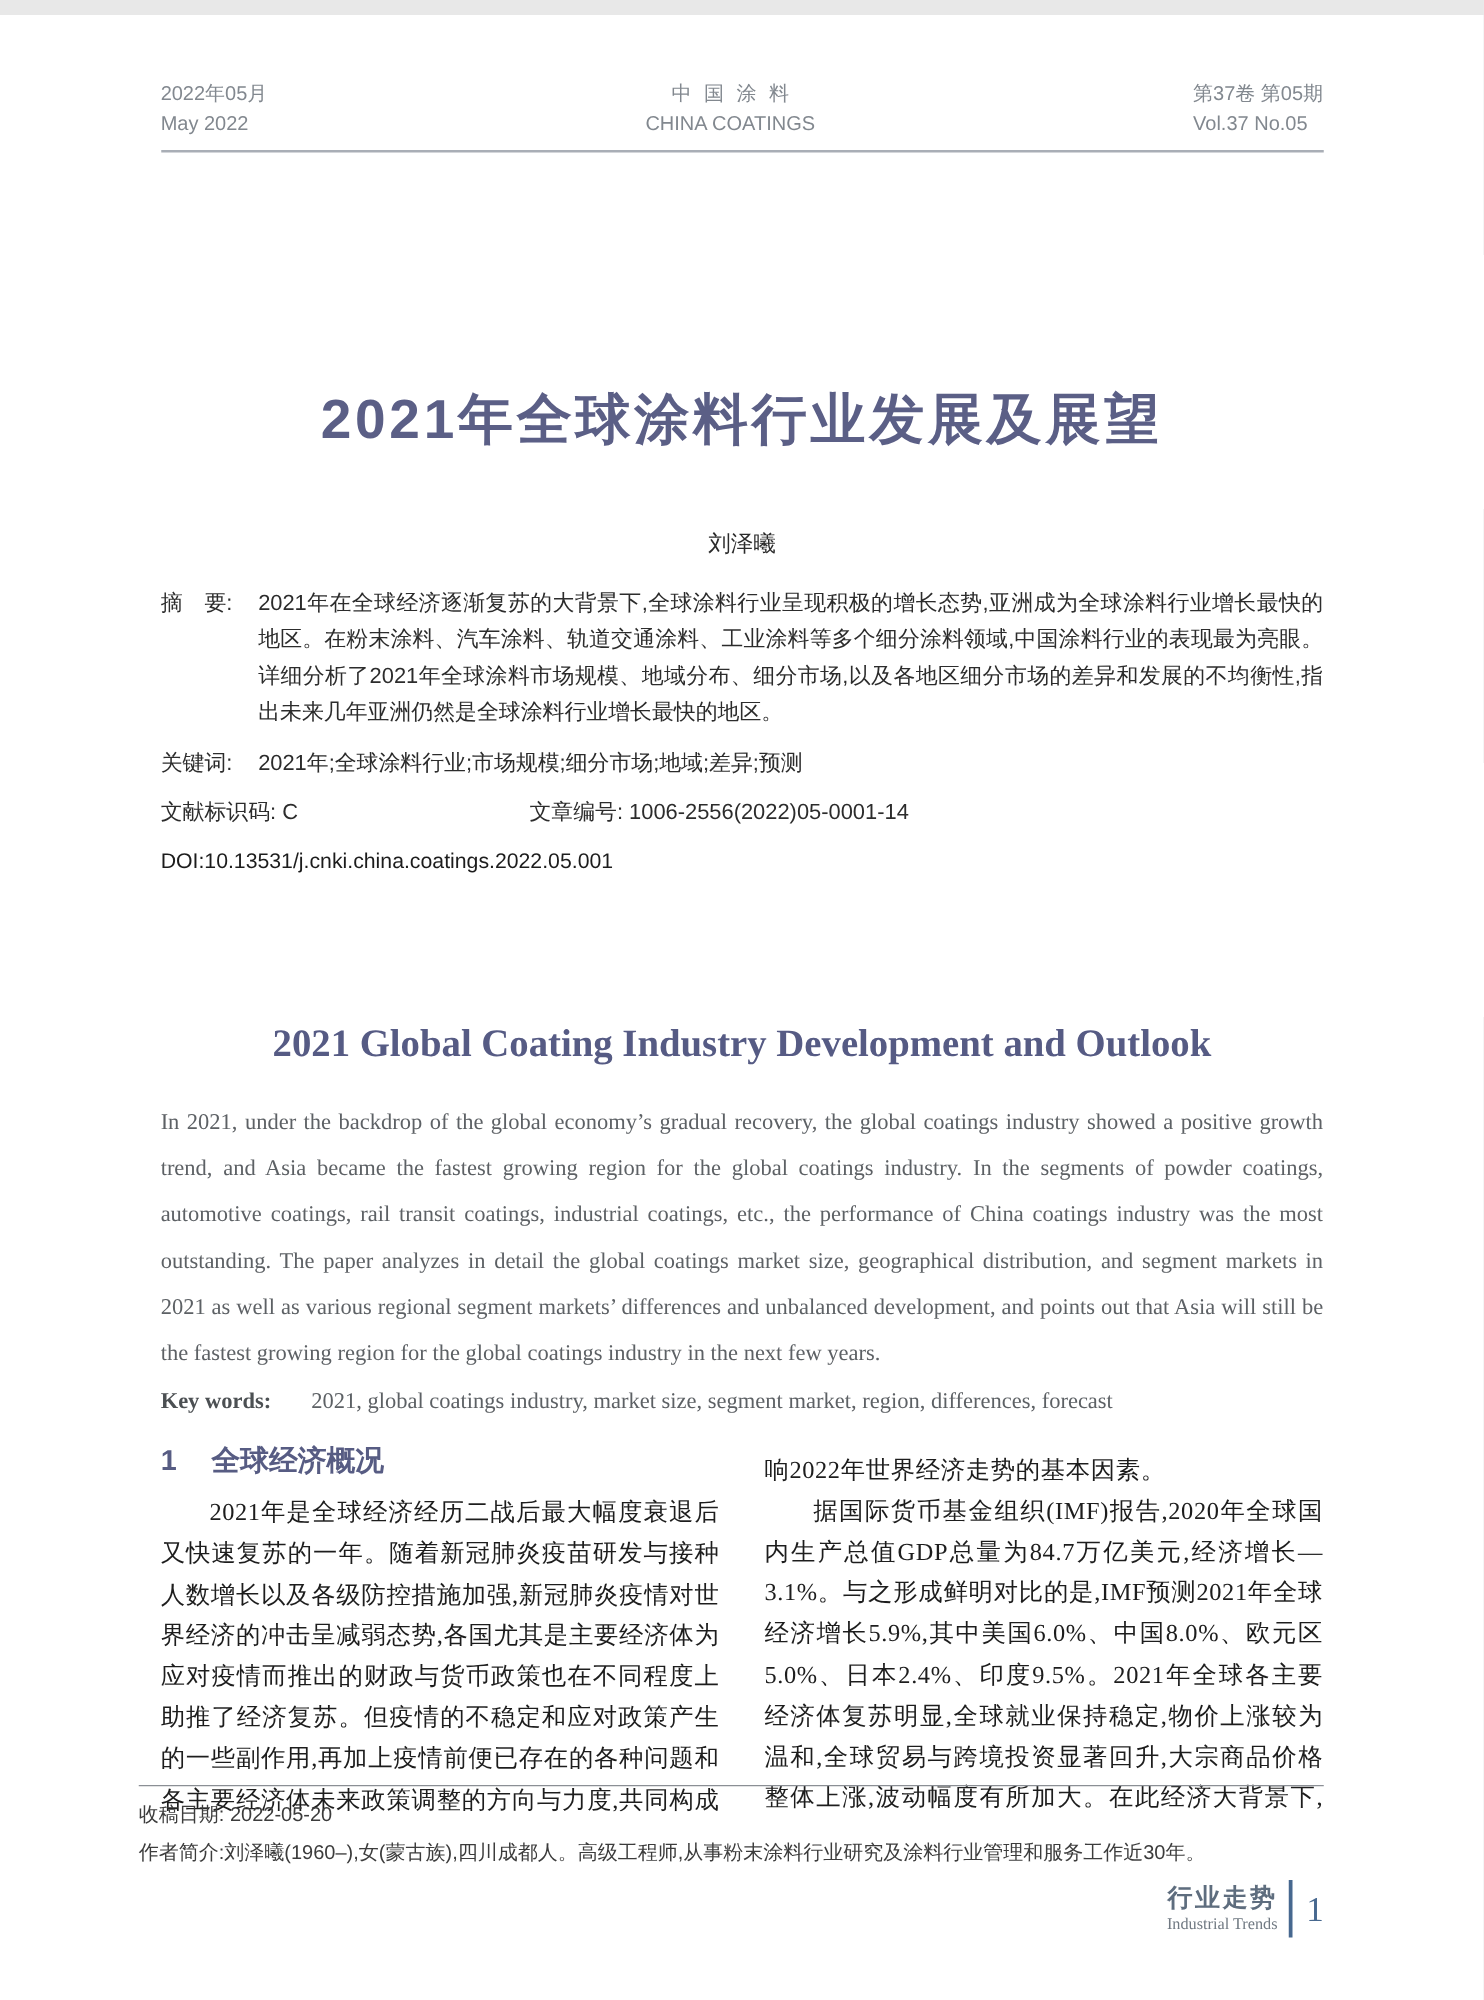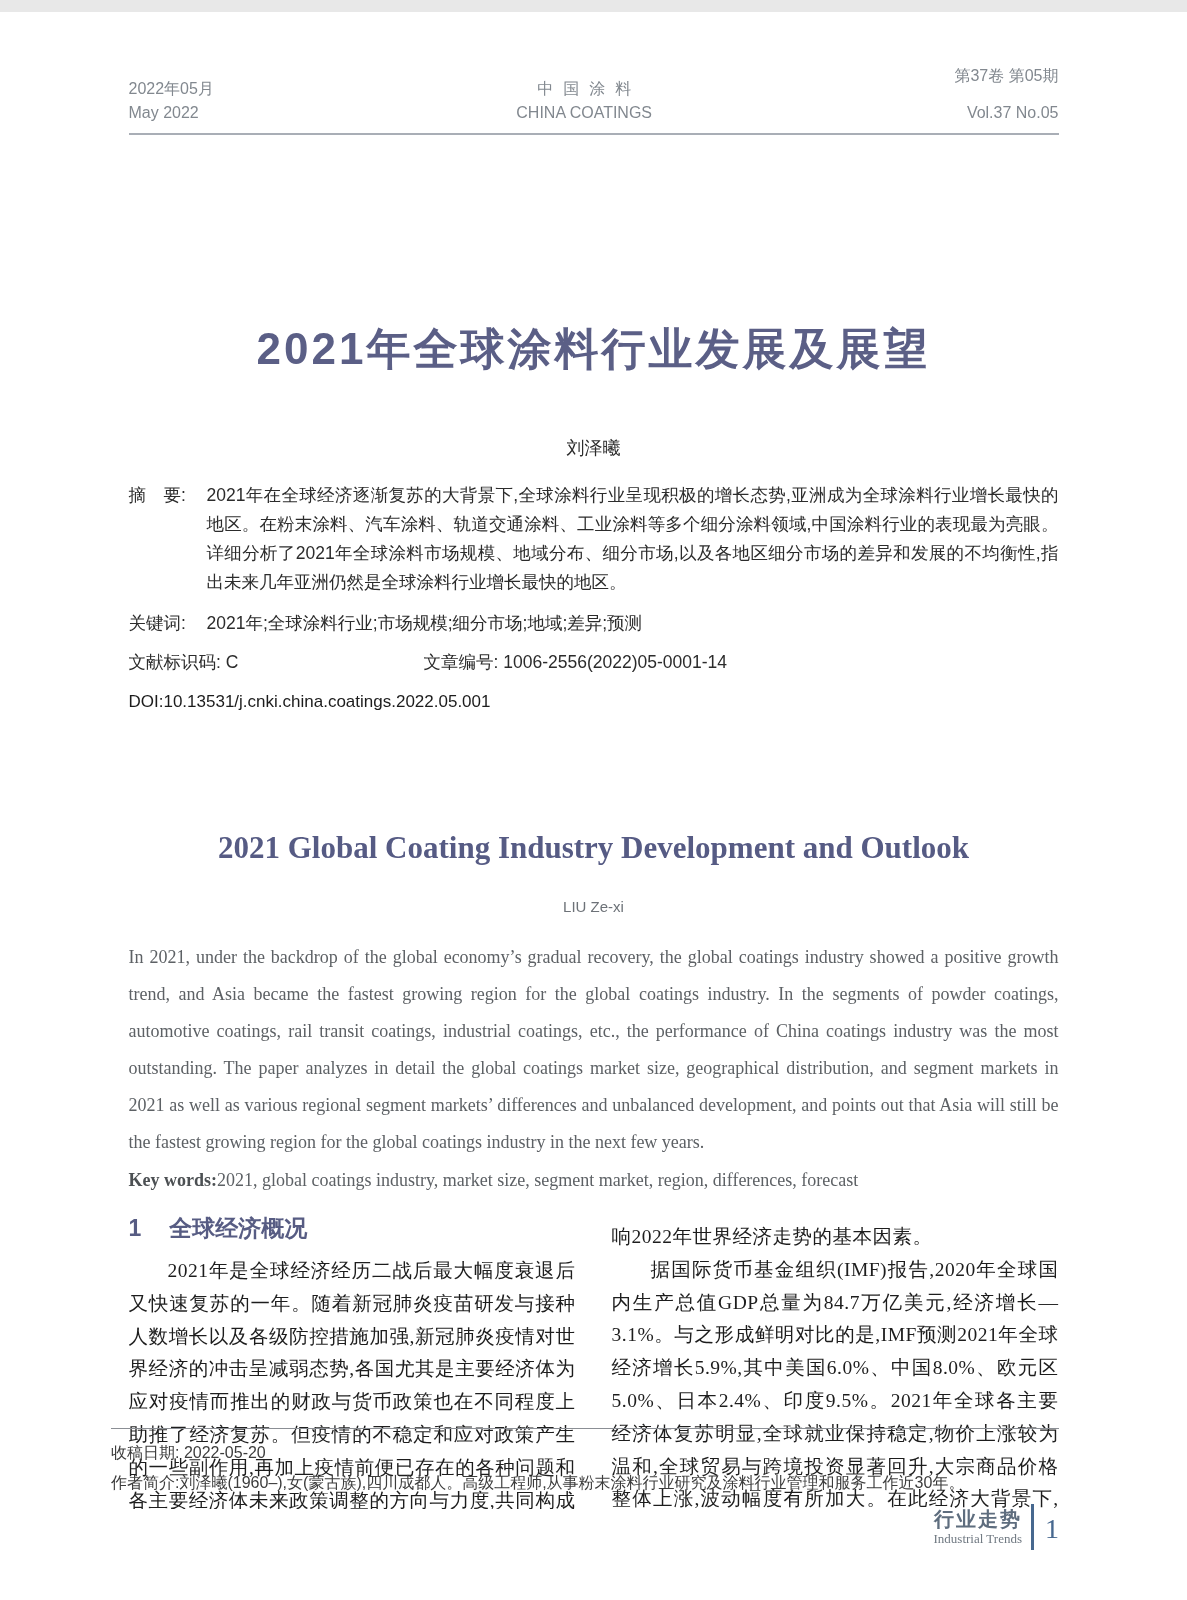--- a/index.html
+++ b/index.html
@@ -19,21 +19,21 @@
   .runhead {
     display:flex; justify-content:space-between; align-items:flex-end;
     padding-top:52px; padding-bottom:8px;
     border-bottom:2px solid #a9aeb6;
     font-family:"Liberation Sans","DejaVu Sans",sans-serif;
     color:#82888f; font-size:16px; line-height:24px;
   }
   .runhead .cell { display:flex; flex-direction:column; }
   .runhead .c-left   { text-align:left; }
   .runhead .c-center { text-align:center; }
-  .runhead .c-right  { text-align:right;gap:13px; }
+  .runhead .c-right  { text-align:left; }
   .journal-cn { letter-spacing:10px; padding-left:10px; }
 
   
   .title-cn {
     margin-top:186px; text-align:center;
     font-family:"Liberation Sans","DejaVu Sans",sans-serif;
     font-weight:bold; font-size:44px; line-height:56px;
     color:#5b5f86; letter-spacing:3px;
   }
   .author-cn {
@@ -75,21 +75,21 @@
     margin-top:30px; text-align:center;
     font-family:"Liberation Sans","DejaVu Sans",sans-serif;
     font-size:15px; color:#6d7278;
   }
   .meta-en {
     margin-top:24px;
     font-size:18px; line-height:37px; color:#5d6165;
   }
   .meta-en .lbl { flex:0 0 88px; font-weight:bold; color:#4c5053; white-space:nowrap; }
   .meta-en .txt { flex:1; text-align:justify; }
-  .kw-en { margin-top:2px; display:flex; font-size:18px; line-height:34px; color:#5d6165; }
+  .kw-en { margin-top:2px; display:flex; font-size:18px; line-height:34px; color:#5d6165;gap:32px; }
   .kw-en .lbl { flex:0 0 88px; font-weight:bold; color:#4c5053; white-space:nowrap; }
 
   
   .columns {
     display:flex; gap:36px;
     margin-top:14px;
     height:298px; overflow:hidden;
   }
   .col { flex:1; }
   .sec-head {
@@ -171,21 +171,20 @@
         <span>2021年;全球涂料行业;市场规模;细分市场;地域;差异;预测</span>
       </div>
       <div class="class-row">
         <span class="cell-2"><span>文献标识码:</span> <span>C</span></span>
         <span class="cell-3"><span>文章编号:</span> <span>1006-2556(2022)05-0001-14</span></span>
       </div>
       <div class="doi-row">DOI:10.13531/j.cnki.china.coatings.2022.05.001</div>
     </div>
 
     <h2 class="title-en">2021 Global Coating Industry Development and Outlook</h2>
-    <div class="author-en">LIU Ze-xi</div>
 
     <div class="meta-en hang">
       <span class="txt">In 2021, under the backdrop of the global economy’s gradual recovery, the global coatings industry showed a positive growth trend, and Asia became the fastest growing region for the global coatings industry. In the segments of powder coatings, automotive coatings, rail transit coatings, industrial coatings, etc., the performance of China coatings industry was the most outstanding. The paper analyzes in detail the global coatings market size, geographical distribution, and segment markets in 2021 as well as various regional segment markets’ differences and unbalanced development, and points out that Asia will still be the fastest growing region for the global coatings industry in the next few years.</span>
     </div>
     <div class="kw-en">
       <span class="lbl">Key words:</span>
       <span>2021, global coatings industry, market size, segment market, region, differences, forecast</span>
     </div>
 
     <div class="columns">

